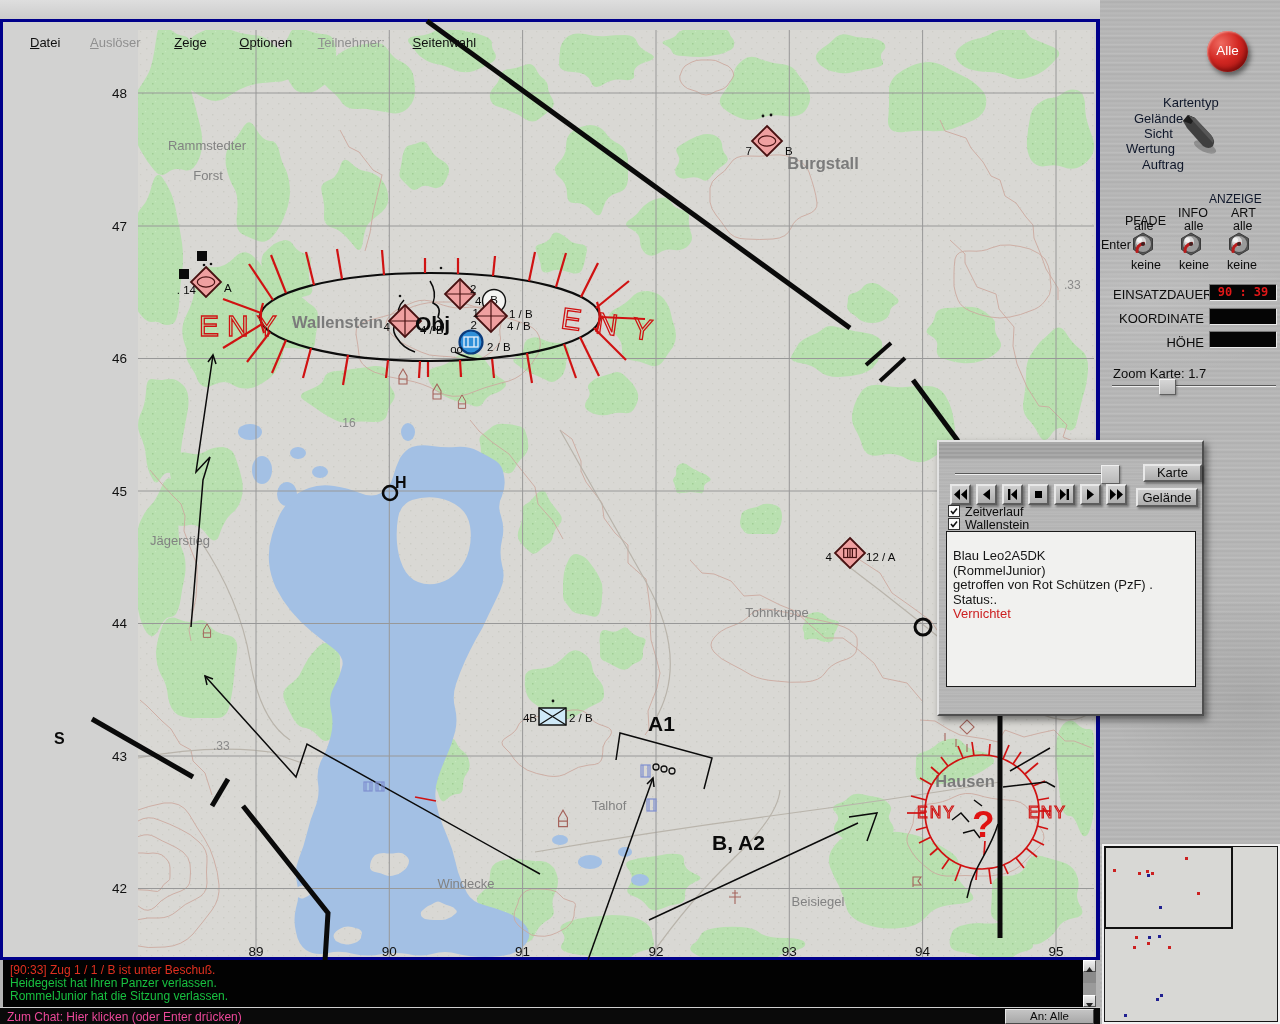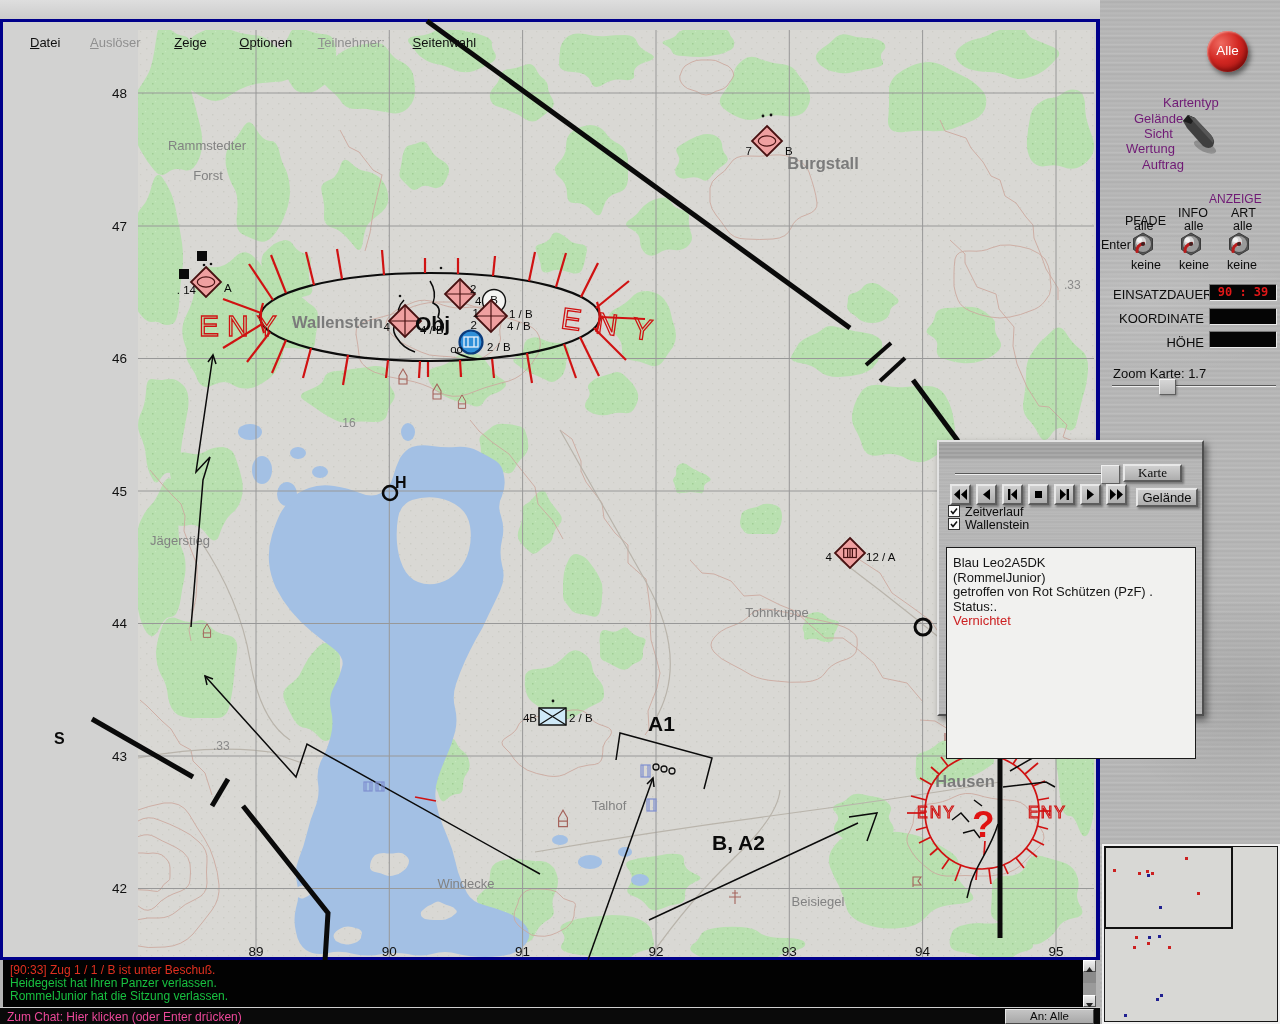--- a/index.html
+++ b/index.html
@@ -14,21 +14,21 @@
   .mitem::first-letter { text-decoration:underline; }
   .mitem.dis { color:#8f8f8f; }
 
   
   #sidebar { position:absolute; left:1100px; top:0; width:180px; height:1024px;
      background:
        radial-gradient(ellipse 220px 120px at 40px 300px, rgba(255,255,255,0.10), rgba(0,0,0,0) 70%),
        radial-gradient(ellipse 200px 160px at 150px 700px, rgba(0,0,0,0.07), rgba(0,0,0,0) 70%),
        repeating-linear-gradient(180deg,#bcbcbc 0px,#aeaeae 2px,#b9b9b9 4px,#b2b2b2 7px,#c0c0c0 9px);
   }
-  .slabel { position:absolute; font-size:13px; color:#701a75; }
+  .slabel { position:absolute; font-size:13px; color:#0f172a; }
   .ssmall { position:absolute; font-size:12.5px; color:#0c0c0c; }
   #ende { position:absolute; left:1207px; top:31px; width:41px; height:41px; border-radius:50%;
      background:radial-gradient(circle at 34% 30%, #ef6a60, #d22722 45%, #a81412 85%, #8d100e);
      box-shadow:2.5px 3.5px 5px rgba(20,20,20,0.55), inset 1px 1px 2px rgba(255,190,180,0.7), inset -2px -3px 4px rgba(60,0,0,0.45);
      color:#fff; font-size:13.5px; text-align:center; line-height:40px; cursor:pointer; }
   .blackbox { position:absolute; background:#050505; border:1px solid #e9e9e9; border-left-color:#777; border-top-color:#777; }
   .ledtext { font-family:"DejaVu Sans Mono", monospace; font-size:12px; font-weight:bold;
              color:#e01818; text-align:center; line-height:14px; }
   #zoomslider-track { position:absolute; left:1112px; top:385px; width:164px; height:0;
              border-top:1px solid #5a5a5a; border-bottom:1px solid #efefef; }
@@ -46,22 +46,22 @@
      border-top:1px solid #585858; border-bottom:1px solid #eee; }
   .pbtn { position:absolute; background:linear-gradient(#cfcfcf,#adadad);
      border:2px solid; border-color:#e8e8e8 #5c5c5c #5c5c5c #e8e8e8;
      font-size:13px; color:#0c0c0c; text-align:center; box-sizing:border-box; cursor:pointer;
      box-shadow:1.5px 1.5px 2px rgba(0,0,0,0.35); }
   .vcr { position:absolute; top:42px; width:21px; height:21px; }
   .cbrow { position:absolute; left:9px; height:12px; font-size:12.5px; color:#0a0a0a; }
   .cbox { display:inline-block; width:10px; height:10px; background:#fbfbfb; border:1px solid #333;
           vertical-align:-1px; margin-right:5px; position:relative; cursor:pointer; }
   .cbox svg { position:absolute; left:0; top:0; }
-  #logbox { position:absolute; left:7px; top:105px; width:250px; height:212px; background:#f1f1ef;
-     border:1px solid #1a1a1a; font-size:13px; color:#141414; padding:8px 0 0 6px; box-sizing:border-box;
+  #logbox { position:absolute; left:7px; top:89px; width:250px; height:156px; background:#f1f1ef;
+     border:1px solid #1a1a1a; font-size:13px; color:#141414; padding:17px 0 0 6px; box-sizing:border-box;
      line-height:14.6px; }
   .logred { color:#cc2021; }
 
   
   #chatarea { position:absolute; left:3px; top:960px; width:1080px; height:47px; background:#020202; }
   .chatline { position:absolute; left:7px; font-size:12px; white-space:nowrap; }
   #chatscroll { position:absolute; left:1083px; top:960px; width:13px; height:47px; background:#9a9a9a; }
   .sbtn { position:absolute; left:0; width:13px; height:12px; background:linear-gradient(#efefef,#c9c9c9);
           border:1px solid; border-color:#fff #555 #555 #fff; box-sizing:border-box; }
   #statusbar { position:absolute; left:0; top:1007px; width:1100px; height:17px; background:#0a0a0a;
@@ -611,21 +611,21 @@
     <div class="pbtn vcr" style="left:141px;">
       <svg width="17" height="17" viewBox="0 0 17 17">
           <polygon points="5,3 5,14 12,8.5"></polygon>
         </svg></div>
     <div class="pbtn vcr" style="left:167px;">
       <svg width="17" height="17" viewBox="0 0 17 17">
           <polygon points="2,3 2,14 8,8.5"></polygon>
           <polygon points="9,3 9,14 15,8.5"></polygon>
         </svg></div>
 
-    <div class="pbtn" style="left:184px;top:22px;width:59px;height:18px;line-height:14px;font-family:Liberation Serif, serif;">Karte</div>
+    <div class="pbtn" style="left:204px;top:22px;width:59px;height:18px;line-height:14px;">Karte</div>
     <div class="pbtn" style="left:197px;top:46px;width:62px;height:19px;line-height:15px;">Gelände</div>
 
     <div class="cbrow" style="top:63px;">
       <span class="cbox"><svg width="10" height="10" viewBox="0 0 10 10">
             <path d="M2,5 L4,7.5 L8,2.5" stroke="#111" stroke-width="1.6" fill="none"></path>
           </svg></span><span>Zeitverlauf</span>
     </div>
     <div class="cbrow" style="top:76px;">
       <span class="cbox"><svg width="10" height="10" viewBox="0 0 10 10">
             <path d="M2,5 L4,7.5 L8,2.5" stroke="#111" stroke-width="1.6" fill="none"></path>

